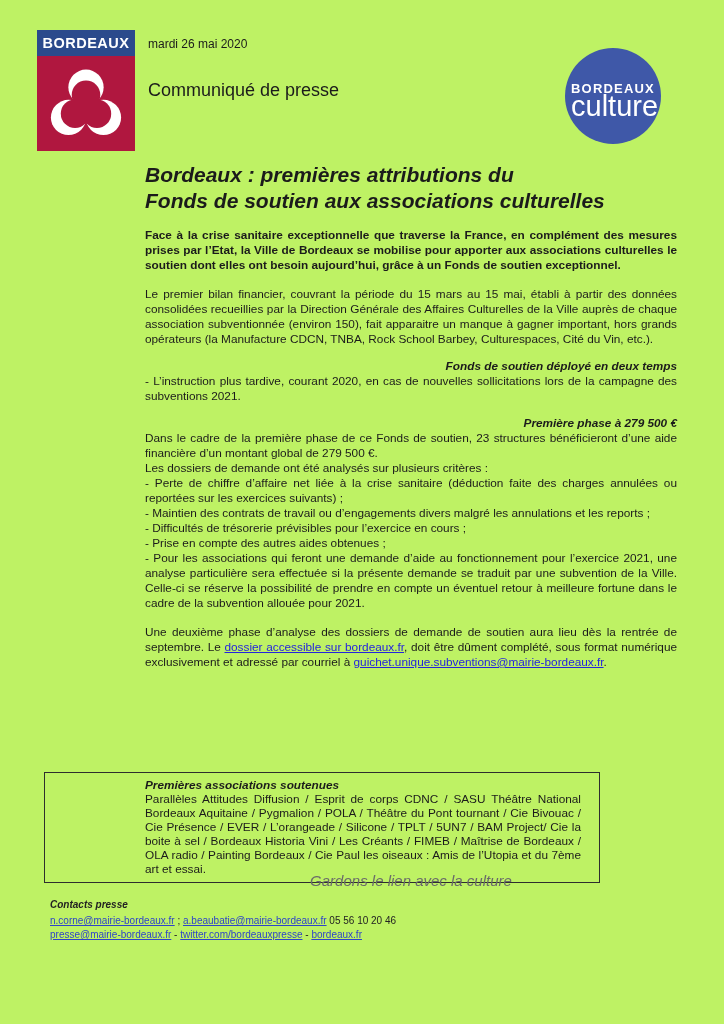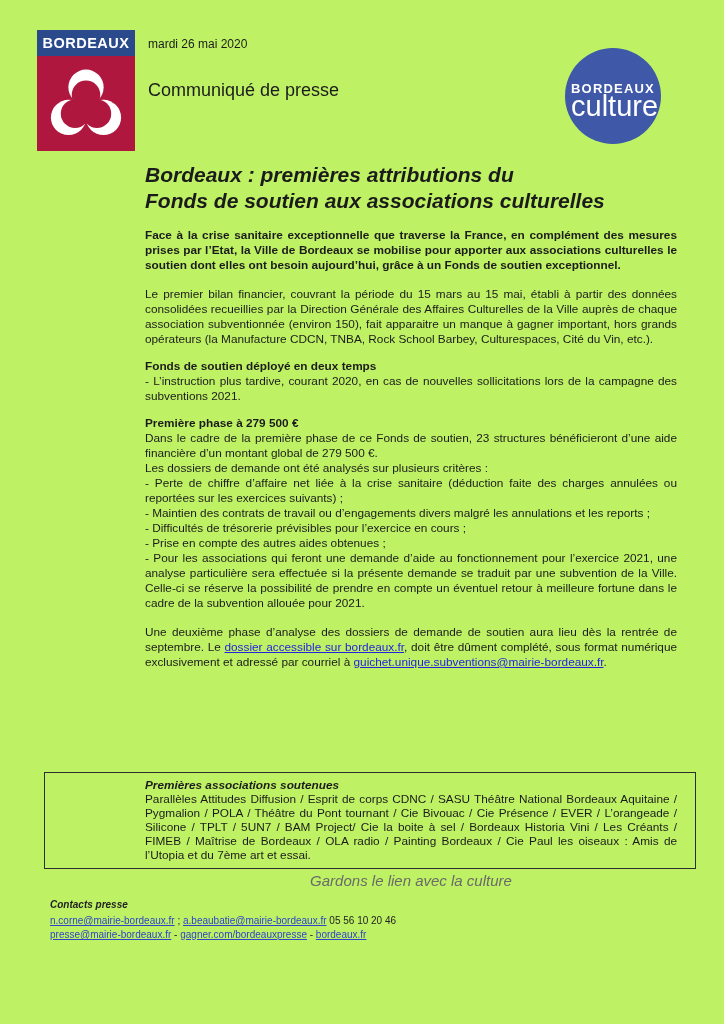--- a/index.html
+++ b/index.html
@@ -18,25 +18,25 @@
     background:#3f58a8;color:#fff;}
   .culture-l1{position:absolute;top:33px;width:100%;text-align:center;font-weight:bold;
     font-size:13px;letter-spacing:1.2px;}
   .culture-l2{position:absolute;top:42px;left:6px;font-size:29px;white-space:nowrap;}
   
   .content{position:absolute;left:145px;top:162px;width:532px;
     font-size:11.8px;line-height:15px;text-align:justify;}
   .doc-title{margin:0;font-size:21px;line-height:26px;font-style:italic;font-weight:bold;text-align:left;}
   .lead{margin:14px 0 0;font-weight:bold;}
   .para{margin:14px 0 0;}
-  .sec-h{margin:12px 0 0;font-weight:bold;text-align:left;}
+  .sec-h{margin:12px 0 0;font-weight:bold;font-style:italic;text-align:right;}
   .tight{margin:0;}
   .link{color:#2424dd;text-decoration:underline;cursor:pointer;}
   
-  .assoc-box{position:absolute;left:44px;top:772px;width:652px;box-sizing:border-box;
+  .assoc-box{position:absolute;left:44px;top:772px;width:556px;box-sizing:border-box;
     border:1px solid #2e2e2e;padding:5px 18px 6px 100px;
     font-size:11.8px;line-height:14px;text-align:justify;}
   .box-h{font-weight:bold;font-style:italic;margin:0;text-align:left;}
   .box-body{margin:0;}
   
   .tagline{position:absolute;left:145px;top:872px;width:532px;text-align:center;
     font-size:15px;font-style:italic;color:#6a6a6a;}
   .tagline span{}
   
   .contacts{position:absolute;left:50px;top:898px;font-size:10px;line-height:14px;color:#222;}
@@ -111,16 +111,16 @@
     <p class="box-body">Parallèles Attitudes Diffusion / Esprit de corps CDNC / SASU Théâtre National Bordeaux Aquitaine / Pygmalion / POLA / Théâtre du Pont tournant / Cie Bivouac / Cie Présence / EVER / L’orangeade / Silicone / TPLT / 5UN7 / BAM Project/ Cie la boite à sel / Bordeaux Historia Vini / Les Créants / FIMEB / Maîtrise de Bordeaux / OLA radio / Painting Bordeaux / Cie Paul les oiseaux : Amis de l’Utopia et du 7ème art et essai.</p>
   </div>
 
   <div class="tagline">
     <span>Gardons le lien avec la culture</span>
   </div>
 
   <footer class="contacts">
     <p class="contacts-h">Contacts presse</p>
     <div><a class="link">n.corne@mairie-bordeaux.fr</a><span> ; </span><a class="link">a.beaubatie@mairie-bordeaux.fr</a><span> 05 56 10 20 46</span></div>
-    <div><a class="link">presse@mairie-bordeaux.fr</a><span> - </span><a class="link">gagner.com/bordeauxpresse</a><span> - </span><a class="link">bordeaux.fr</a></div>
+    <div><a class="link">presse@mairie-bordeaux.fr</a><span> - </span><a class="link">twitter.com/bordeauxpresse</a><span> - </span><a class="link">bordeaux.fr</a></div>
   </footer>
 
 </div>
 
 </body></html>

